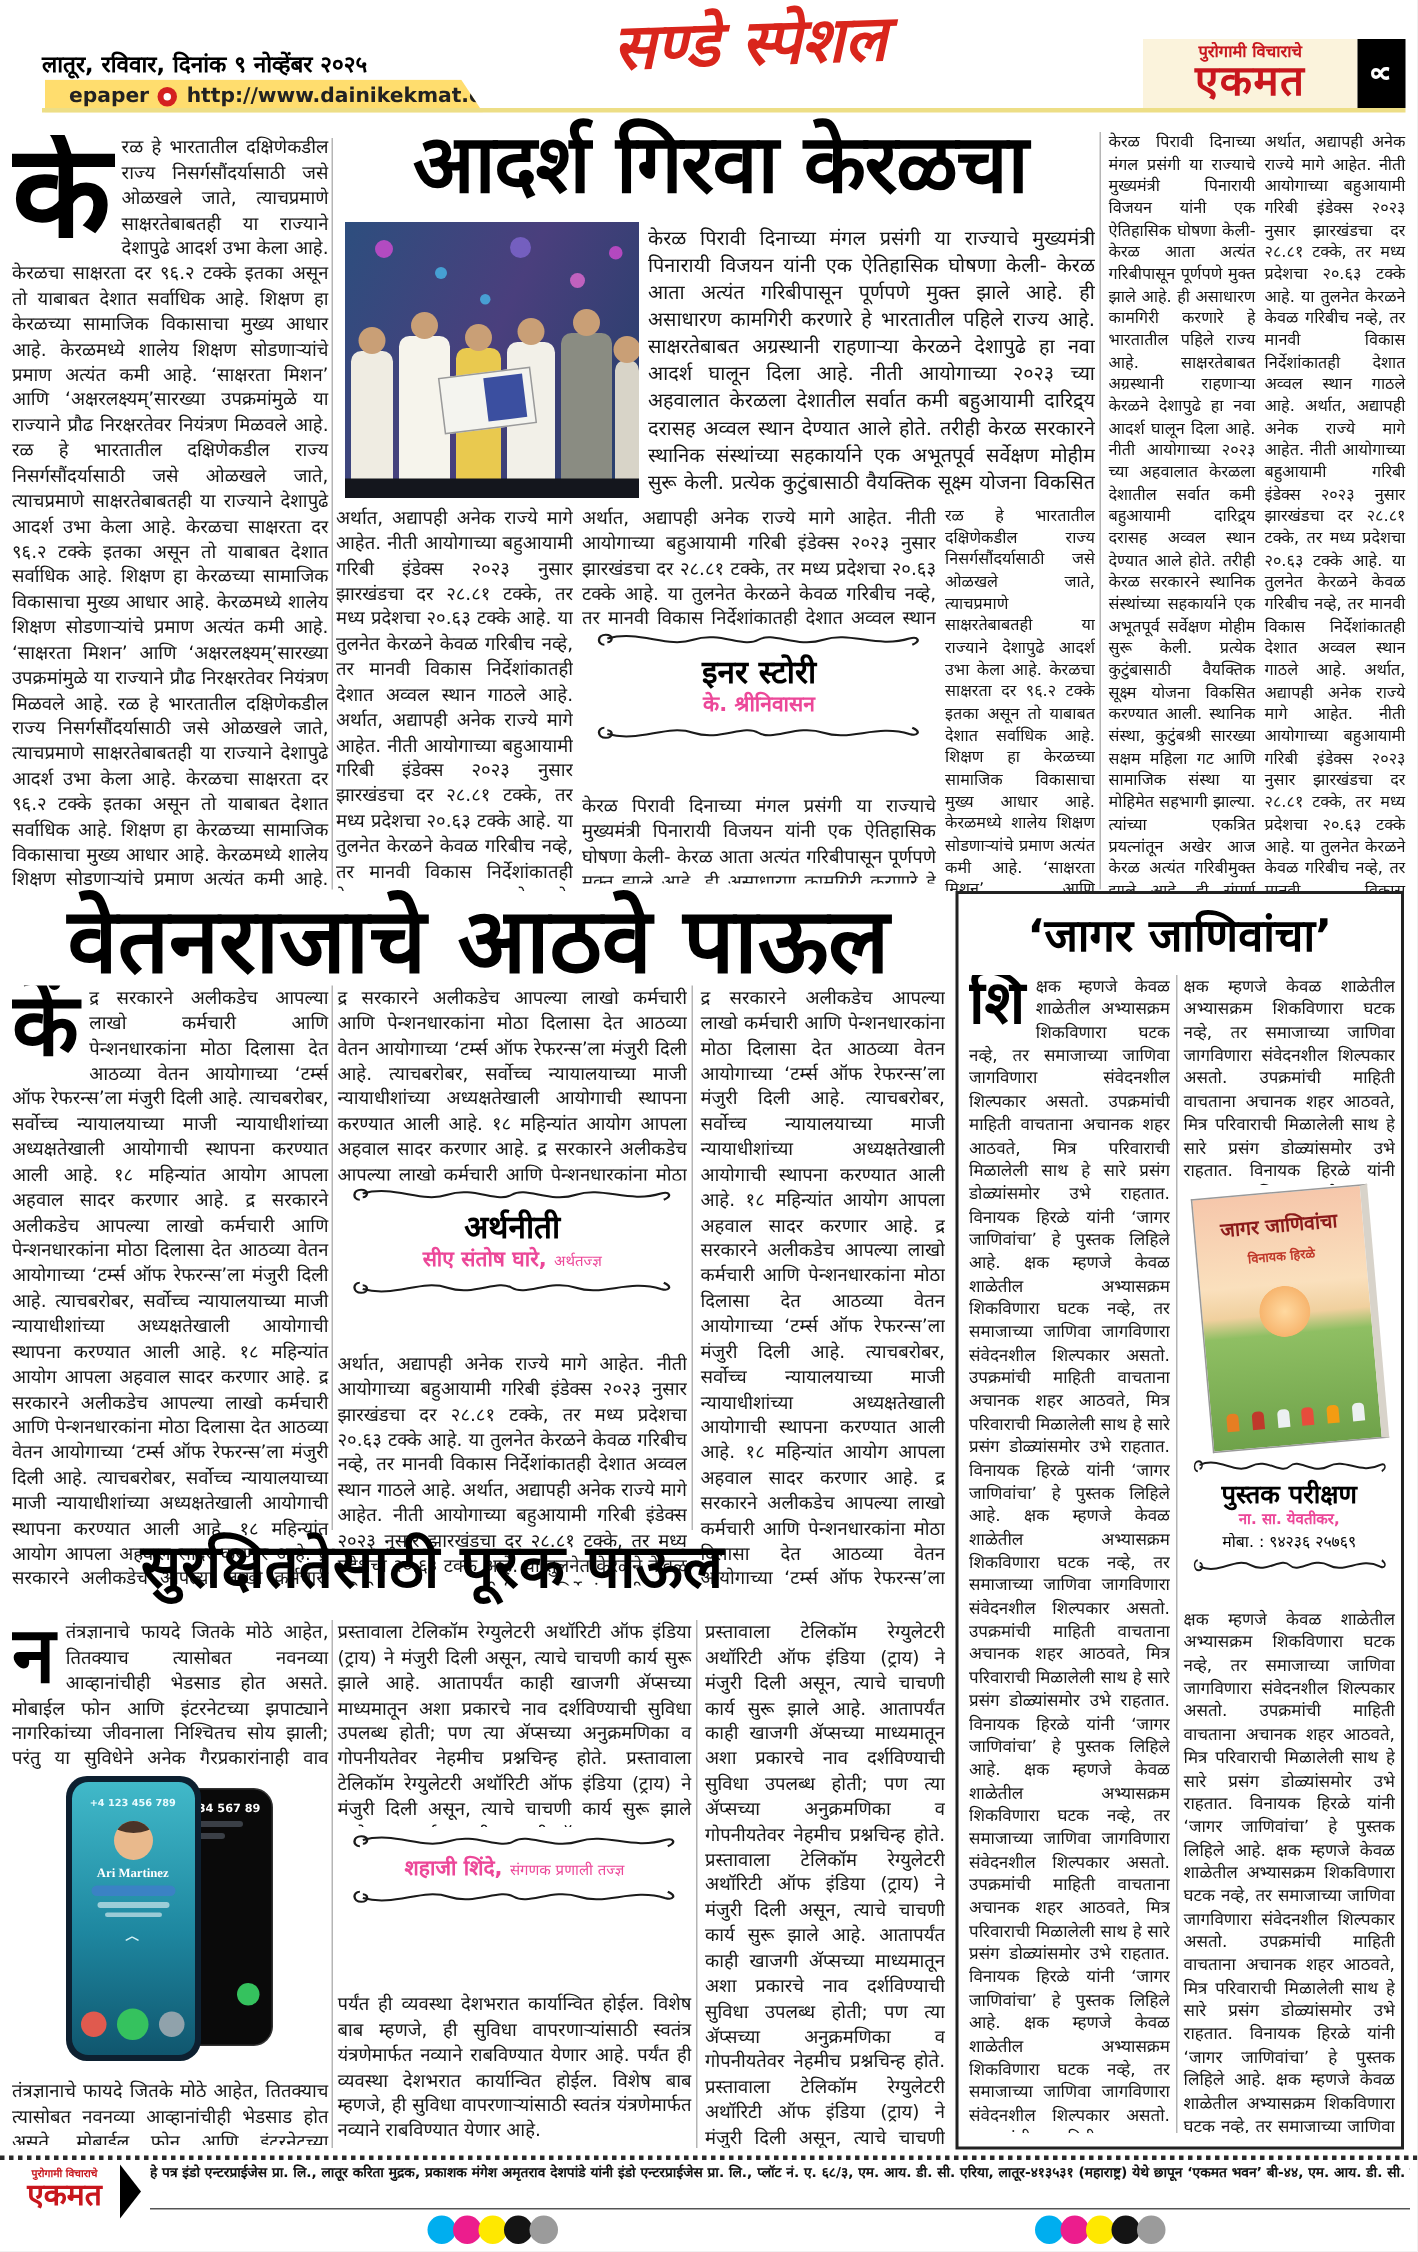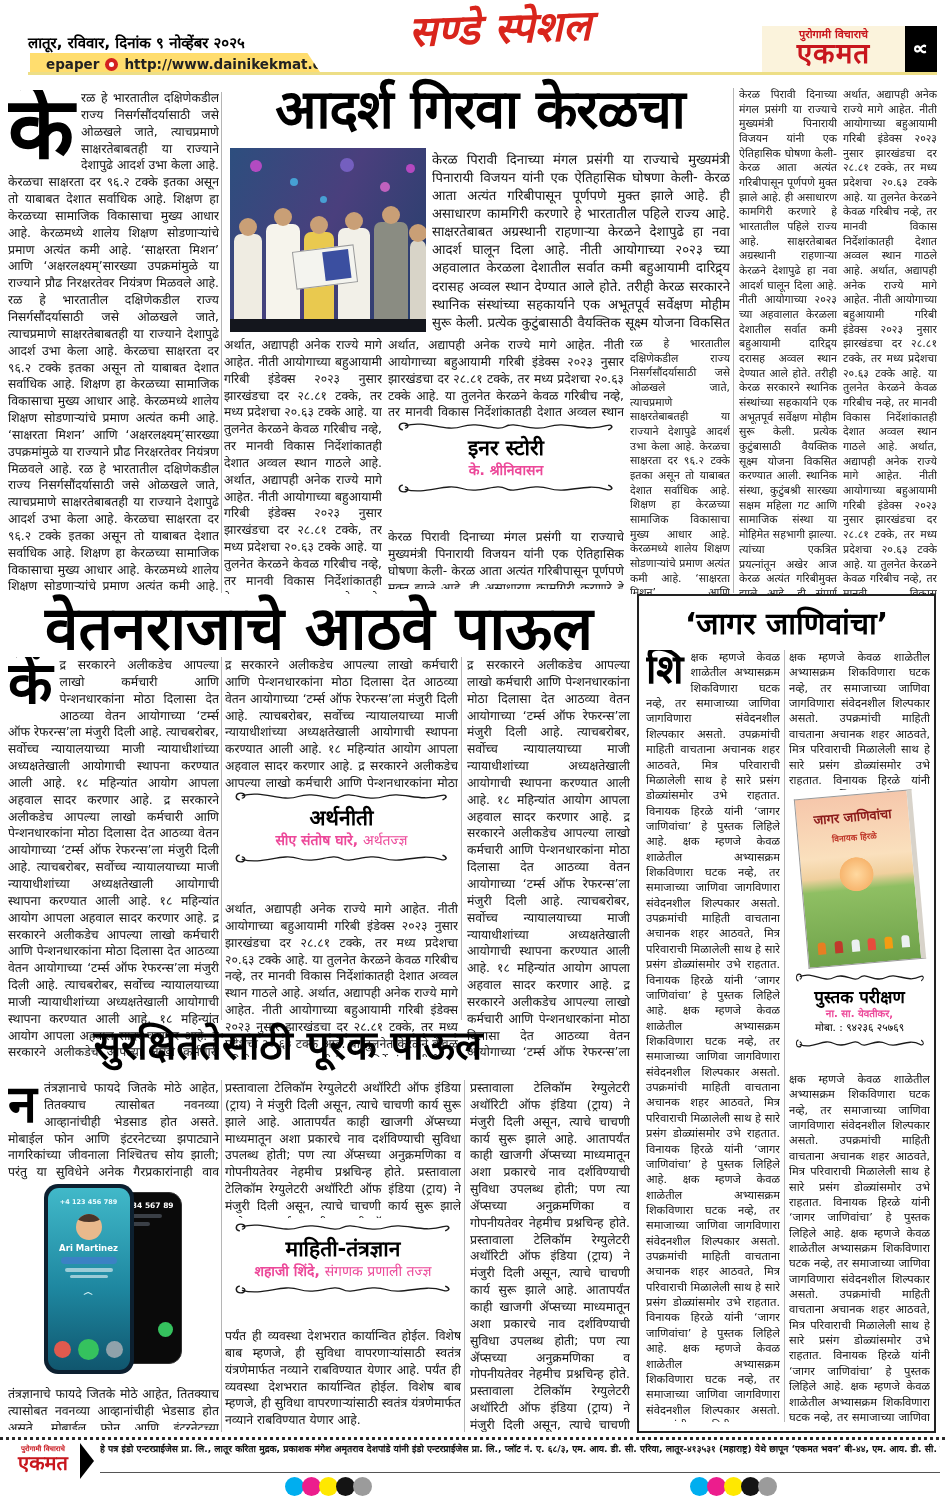--- a/index.html
+++ b/index.html
@@ -31,21 +31,21 @@
   .h-wage{left:8px;top:595px;width:622px;text-align:center;font-size:60px;font-weight:700;color:#000;line-height:1.1;}
   .h-sec{left:8px;top:1022px;width:560px;text-align:center;font-size:40px;font-weight:800;color:#000;line-height:1.15;}
   .h-jagar{width:100%;text-align:center;font-size:30px;font-weight:800;color:#000;margin-top:6px;}
   
   .vr{background:#b5b5b5;width:1px;}
   
   .obox{text-align:center;overflow:hidden;}
   .flourish{display:block;width:92%;height:15px;margin:2px auto;}
   .obox .t1{font-size:21px;font-weight:800;color:#000;line-height:1.2;}
   .obox .t2{font-size:14px;font-weight:700;color:#ec4899;line-height:1.3;}
-  .obox .t2 .role{font-size:14px;font-weight:400;text-align:center;}
+  .obox .t2 .role{font-size:10px;font-weight:400;text-align:center;}
   .obox .t3{font-size:11.5px;font-weight:700;color:#000;}
   
   .photo{left:230px;top:148px;width:196px;height:184px;background:linear-gradient(115deg,#2d4e7e 0%,#4a3f7d 48%,#23406b 100%);overflow:hidden;}
   .pdot{position:absolute;border-radius:50%;opacity:.8;}
   .fig{position:absolute;border-radius:7px 7px 0 0;}
   .fig::before{content:"";position:absolute;top:-16px;left:50%;transform:translateX(-50%);
                width:18px;height:18px;border-radius:50%;background:#c99f76;}
   .folder{position:absolute;left:64px;bottom:46px;width:60px;height:36px;background:#f4f4ef;border:1px solid #9a9a9a;
           transform:rotate(-7deg);z-index:5;}
   .folder::after{content:"";position:absolute;left:29px;top:3px;width:26px;height:29px;background:#3b4fa0;}
@@ -70,21 +70,21 @@
   .ph-line{height:4px;background:#3a3f46;border-radius:2px;margin-top:4px;}
   .ph-green{position:absolute;right:8px;bottom:26px;width:15px;height:15px;border-radius:50%;background:#35c25e;}
   .ph-red2{position:absolute;left:8px;bottom:60px;width:13px;height:13px;border-radius:50%;background:#e05a4e;}
   .ph-front{position:absolute;left:0;top:0;width:90px;height:190px;background:#0d2030;border-radius:14px;
             padding:4px;box-sizing:border-box;z-index:3;}
   .ph-scr{width:100%;height:100%;border-radius:11px;background:linear-gradient(180deg,#41b9c9 0%,#1e87a0 55%,#10566e 100%);
           position:relative;text-align:center;overflow:hidden;}
   .ph-top{color:#eafcff;font-size:6.5px;padding-top:10px;font-weight:700;}
   .avatar{width:26px;height:26px;border-radius:50%;margin:8px auto 3px;background:#e9b98c;position:relative;overflow:hidden;}
   .avatar::before{content:"";position:absolute;left:0;top:-3px;width:100%;height:11px;border-radius:50%;background:#4a3428;}
-  .caller{color:#fff;font-size:8.5px;font-weight:700;}
+  .caller{color:#fff;font-size:8.5px;font-weight:700;font-family:Liberation Serif, serif;}
   .pill{width:56px;height:7px;border-radius:4px;background:#3b82c4;margin:4px auto;}
   .gline{width:48px;height:3.5px;background:rgba(255,255,255,.55);border-radius:2px;margin:3px auto;}
   .chev{color:#d8f4f8;font-size:10px;line-height:.8;margin-top:10px;font-weight:700;}
   .btnrow{position:absolute;left:0;bottom:10px;width:100%;display:flex;justify-content:space-evenly;align-items:center;}
   .cb{border-radius:50%;}
   .cb.red{width:17px;height:17px;background:#e05a4e;}
   .cb.grn{width:21px;height:21px;background:#35c25e;}
   .cb.gry{width:17px;height:17px;background:#90a2ab;}
   
   .f-dotted{left:0;top:1437px;width:945px;height:0;border-top:3px dotted #2b2b2b;}
@@ -280,21 +280,20 @@
 
   <div class="abs vr" style="left:221px;top:1080px;height:352px;"></div>
   <div class="abs vr" style="left:464px;top:1080px;height:352px;"></div>
 
   <div class="abs" style="left:225px;top:1080px;width:236px;height:352px;">
     <div class="bt" style="height:138px;"><span>प्रस्तावाला टेलिकॉम रेग्युलेटरी अथॉरिटी ऑफ इंडिया (ट्राय) ने मंजुरी दिली असून, त्याचे चाचणी कार्य सुरू झाले आहे. आतापर्यंत काही खाजगी ॲप्सच्या माध्यमातून अशा प्रकारचे नाव दर्शविण्याची सुविधा उपलब्ध होती; पण त्या ॲप्सच्या अनुक्रमणिका व गोपनीयतेवर नेहमीच प्रश्नचिन्ह होते. प्रस्तावाला टेलिकॉम रेग्युलेटरी अथॉरिटी ऑफ इंडिया (ट्राय) ने मंजुरी दिली असून, त्याचे चाचणी कार्य सुरू झाले आहे. आतापर्यंत काही खाजगी ॲप्सच्या माध्यमातून अशा प्रकारचे नाव दर्शविण्याची सुविधा उपलब्ध होती; पण त्या ॲप्सच्या अनुक्रमणिका व गोपनीयतेवर नेहमीच प्रश्नचिन्ह होते.</span></div>
     <div class="obox" style="height:110px;">
       <svg class="flourish" viewBox="0 0 220 18" preserveAspectRatio="none">
           <path d="M6 13 C1 13 1 5 7 5 C12 5 12 11 8 11 M8 8 C30 1 48 16 66 9 C84 2 100 16 110 9 C120 2 136 16 154 9 C172 2 190 16 212 8 M212 8 C218 6 220 10 214 13" stroke="#1a1a1a" fill="none" stroke-width="1.6"></path>
         </svg>
-      <div class="t1">माहिती-तंत्रज्ञान</div>
       <div class="t2"><span>शहाजी शिंदे,</span> <span class="role">संगणक प्रणाली तज्ज्ञ</span></div>
       <svg class="flourish" style="transform:scaleY(-1);" viewBox="0 0 220 18" preserveAspectRatio="none">
           <path d="M6 13 C1 13 1 5 7 5 C12 5 12 11 8 11 M8 8 C30 1 48 16 66 9 C84 2 100 16 110 9 C120 2 136 16 154 9 C172 2 190 16 212 8 M212 8 C218 6 220 10 214 13" stroke="#1a1a1a" fill="none" stroke-width="1.6"></path>
         </svg>
     </div>
     <div class="bt" style="height:100px;"><span>पर्यंत ही व्यवस्था देशभरात कार्यान्वित होईल. विशेष बाब म्हणजे, ही सुविधा वापरणाऱ्यांसाठी स्वतंत्र यंत्रणेमार्फत नव्याने राबविण्यात येणार आहे. पर्यंत ही व्यवस्था देशभरात कार्यान्वित होईल. विशेष बाब म्हणजे, ही सुविधा वापरणाऱ्यांसाठी स्वतंत्र यंत्रणेमार्फत नव्याने राबविण्यात येणार आहे.</span></div>
   </div>
 
   <div class="abs bt" style="left:470px;top:1080px;width:160px;height:352px;">
     <span>प्रस्तावाला टेलिकॉम रेग्युलेटरी अथॉरिटी ऑफ इंडिया (ट्राय) ने मंजुरी दिली असून, त्याचे चाचणी कार्य सुरू झाले आहे. आतापर्यंत काही खाजगी ॲप्सच्या माध्यमातून अशा प्रकारचे नाव दर्शविण्याची सुविधा उपलब्ध होती; पण त्या ॲप्सच्या अनुक्रमणिका व गोपनीयतेवर नेहमीच प्रश्नचिन्ह होते. प्रस्तावाला टेलिकॉम रेग्युलेटरी अथॉरिटी ऑफ इंडिया (ट्राय) ने मंजुरी दिली असून, त्याचे चाचणी कार्य सुरू झाले आहे. आतापर्यंत काही खाजगी ॲप्सच्या माध्यमातून अशा प्रकारचे नाव दर्शविण्याची सुविधा उपलब्ध होती; पण त्या ॲप्सच्या अनुक्रमणिका व गोपनीयतेवर नेहमीच प्रश्नचिन्ह होते. प्रस्तावाला टेलिकॉम रेग्युलेटरी अथॉरिटी ऑफ इंडिया (ट्राय) ने मंजुरी दिली असून, त्याचे चाचणी कार्य सुरू झाले आहे. आतापर्यंत काही खाजगी ॲप्सच्या माध्यमातून अशा प्रकारचे नाव दर्शविण्याची सुविधा उपलब्ध होती; पण त्या ॲप्सच्या अनुक्रमणिका व गोपनीयतेवर नेहमीच प्रश्नचिन्ह होते.</span>

